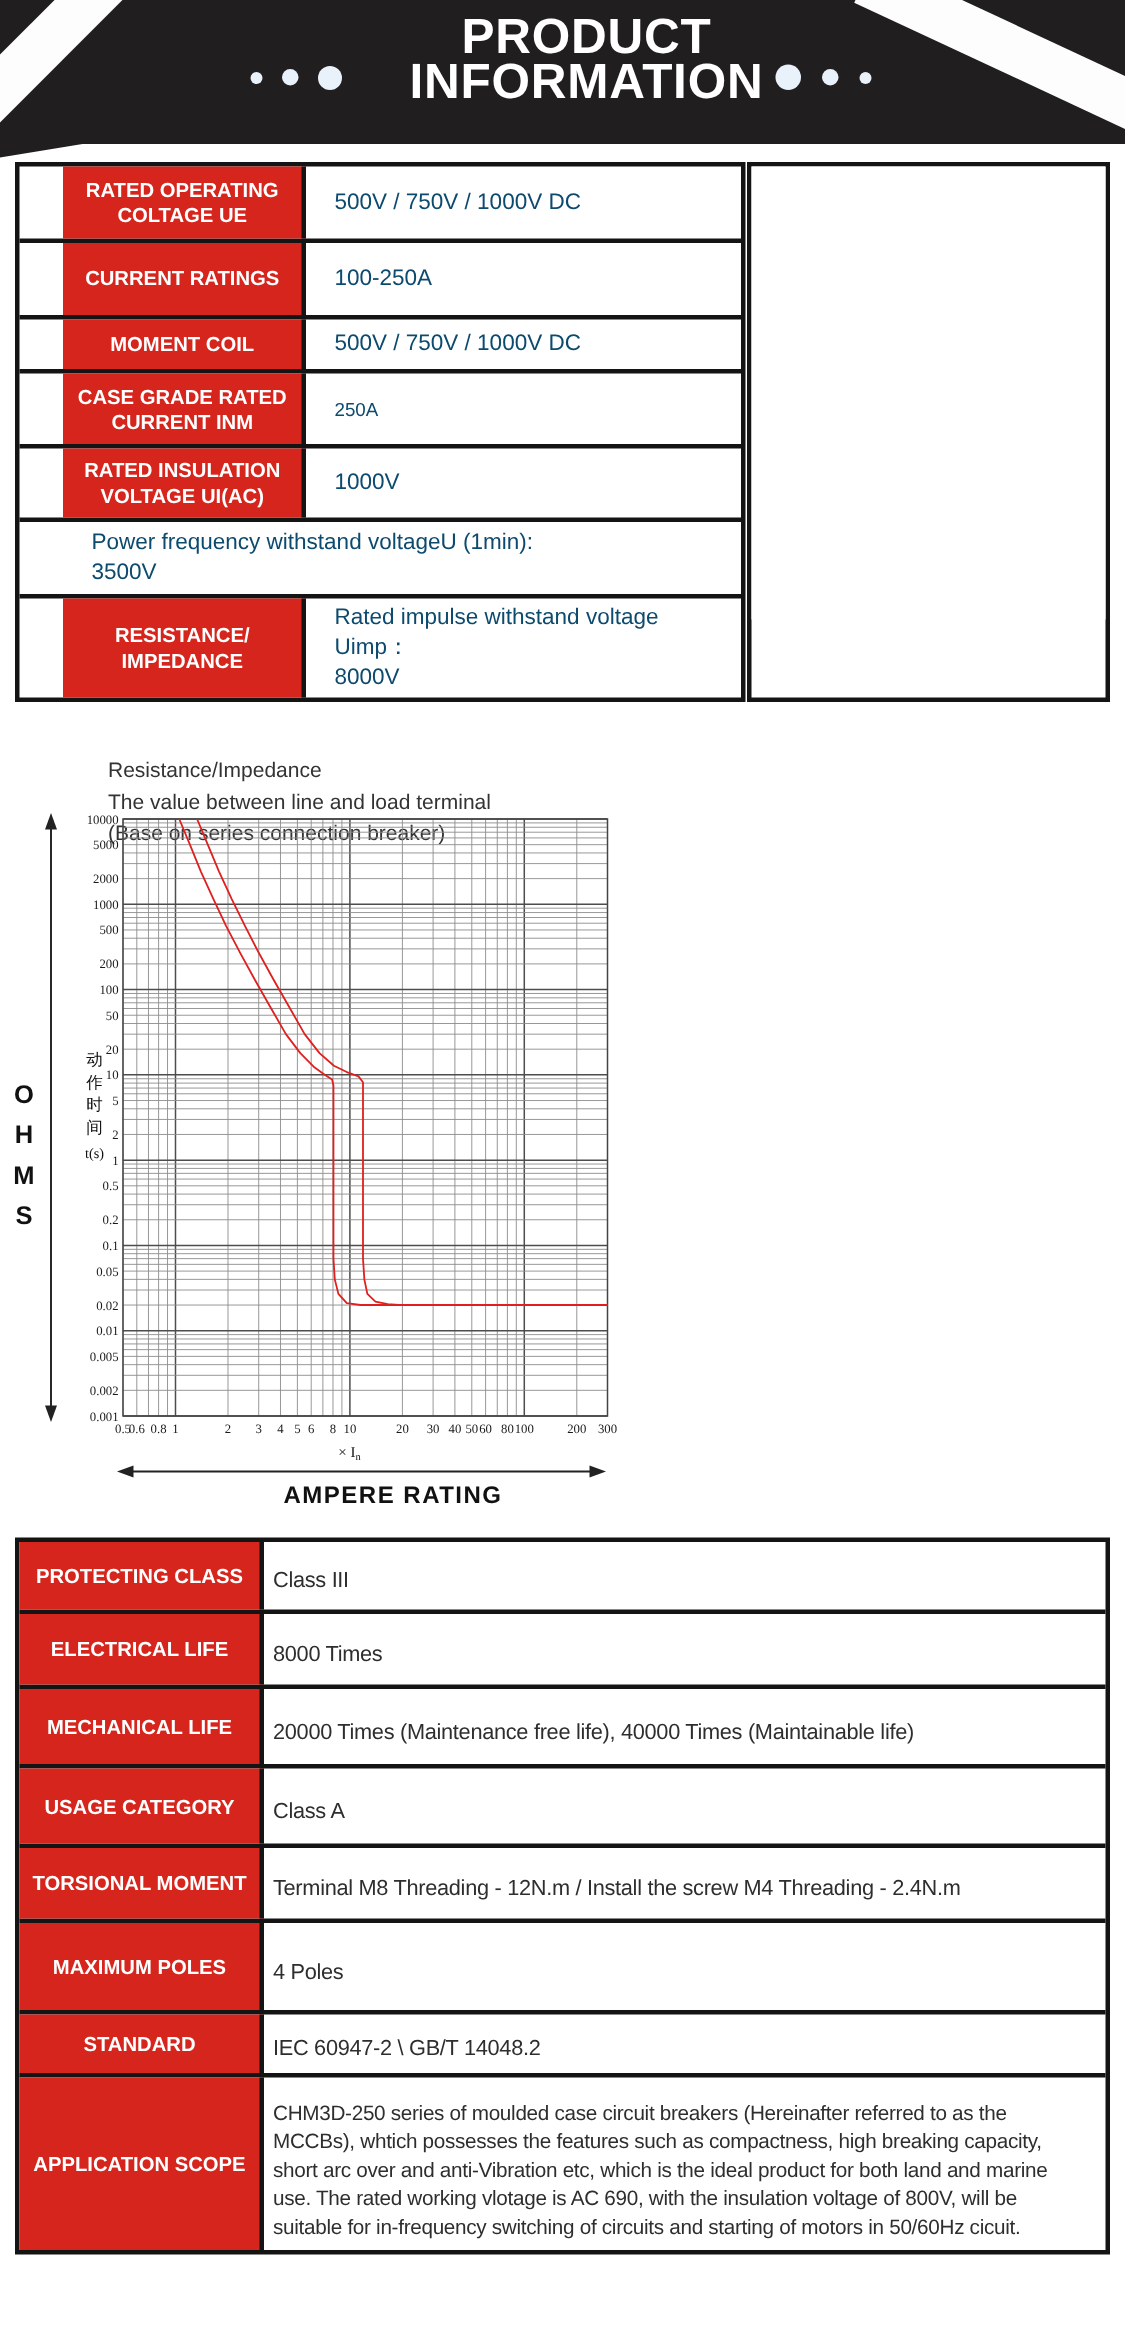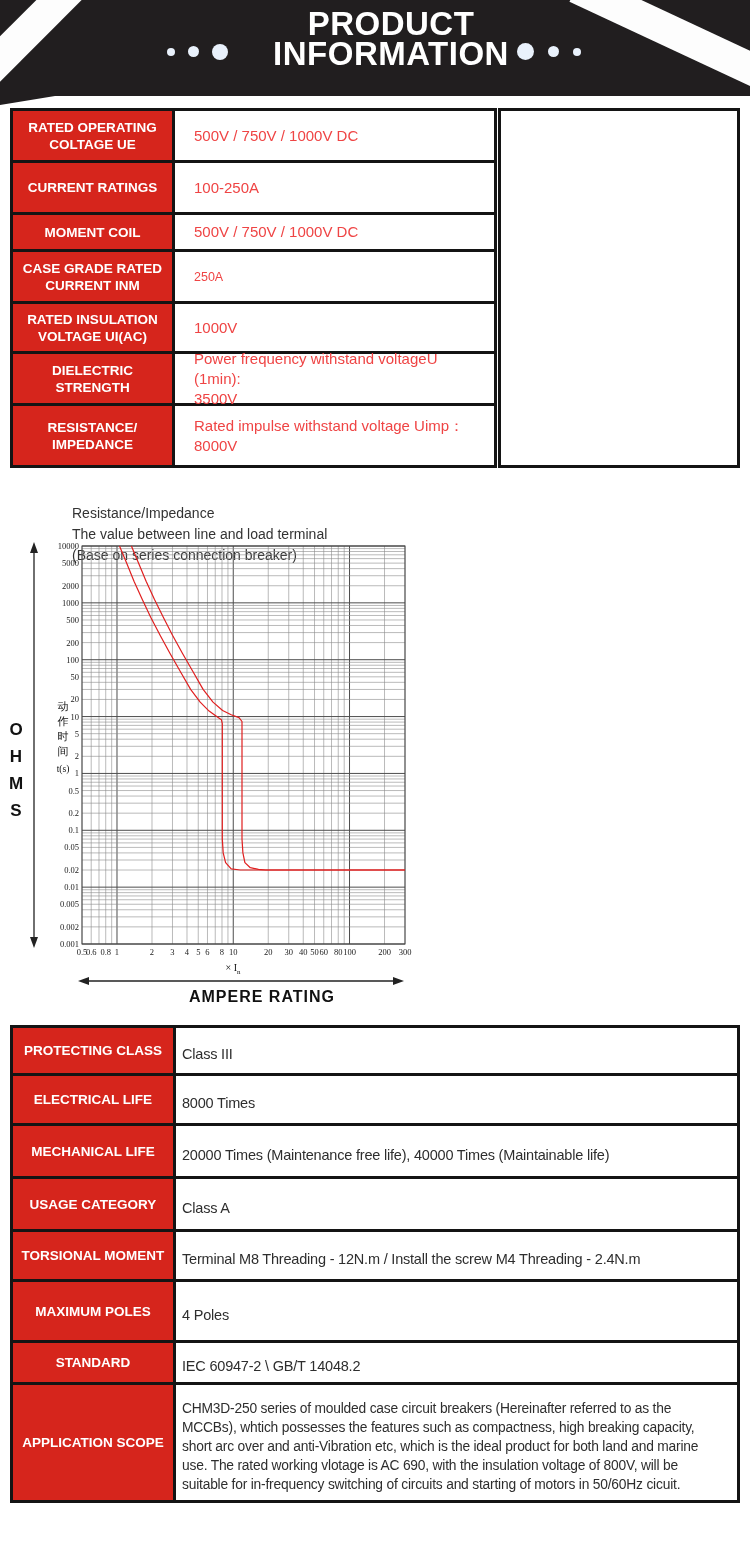--- a/index.html
+++ b/index.html
@@ -31,34 +31,34 @@
   .dot-r3{ left:573px; top:48px; width:8px;  height:8px;  }
   .banner-wedge{
     position:absolute; left:0; top:96px; width:0; height:0;
     border-top:9px solid var(--banner-black,#211e1f); border-right:55px solid transparent;
   }
   
   .table1{
     position:absolute; left:10px; top:108px; width:487px; height:360px;
     border:3px solid var(--border-black,#141414); display:flex; flex-direction:column; background:#fff;
   }
-  .t1row{ display:flex; border-bottom:3px solid var(--border-black,#141414); }
+  .t1row{ display:flex; border-bottom:3px solid var(--border-black,#141414);padding-left:29px; }
   .t1row:nth-child(1){height:52px} .t1row:nth-child(2){height:52px}
   .t1row:nth-child(3){height:37px} .t1row:nth-child(4){height:52px}
   .t1row:nth-child(5){height:50px} .t1row:nth-child(6){height:52px}
   .t1row:last-child{ flex:1; border-bottom:none; }
   .lab{
     width:162px; flex:0 0 162px; border-right:3px solid var(--border-black,#141414);
     background:var(--accent-red,#d6251c); color:#fff; font-weight:bold; font-size:13.5px;
     line-height:17px; display:flex; align-items:center; justify-content:center;
     text-align:center; padding:2px 5px;
   }
   .val{
     flex:1; display:flex; align-items:center; padding:3px 8px 3px 19px;
-    font-size:15px; color:#ef4444; line-height:20px; white-space:pre-line;
+    font-size:15px; color:#0c4a6e; line-height:20px; white-space:pre-line;
   }
   .table1 .t1row:nth-child(4) .val{ font-size:12.5px; }
   
   .labelbox{
     position:absolute; left:498px; top:108px; width:242px; height:360px;
     border:3px solid var(--border-black,#141414); background:#fff;
   }
   .labelhead{
     height:52px; border-bottom:3px solid var(--border-black,#141414);
     background:var(--accent-red,#d6251c); color:#fff; font-weight:bold; font-size:15px;
@@ -130,21 +130,20 @@
     </div>
     <div class="t1row">
       <div class="lab">CASE GRADE RATED CURRENT INM</div>
       <div class="val">250A</div>
     </div>
     <div class="t1row">
       <div class="lab">RATED INSULATION VOLTAGE UI(AC)</div>
       <div class="val">1000V</div>
     </div>
     <div class="t1row">
-      <div class="lab">DIELECTRIC STRENGTH</div>
       <div class="val">Power frequency withstand voltageU (1min):
 3500V</div>
     </div>
     <div class="t1row">
       <div class="lab">RESISTANCE/ IMPEDANCE</div>
       <div class="val">Rated impulse withstand voltage Uimp：
 8000V</div>
     </div>
   </section>
 

